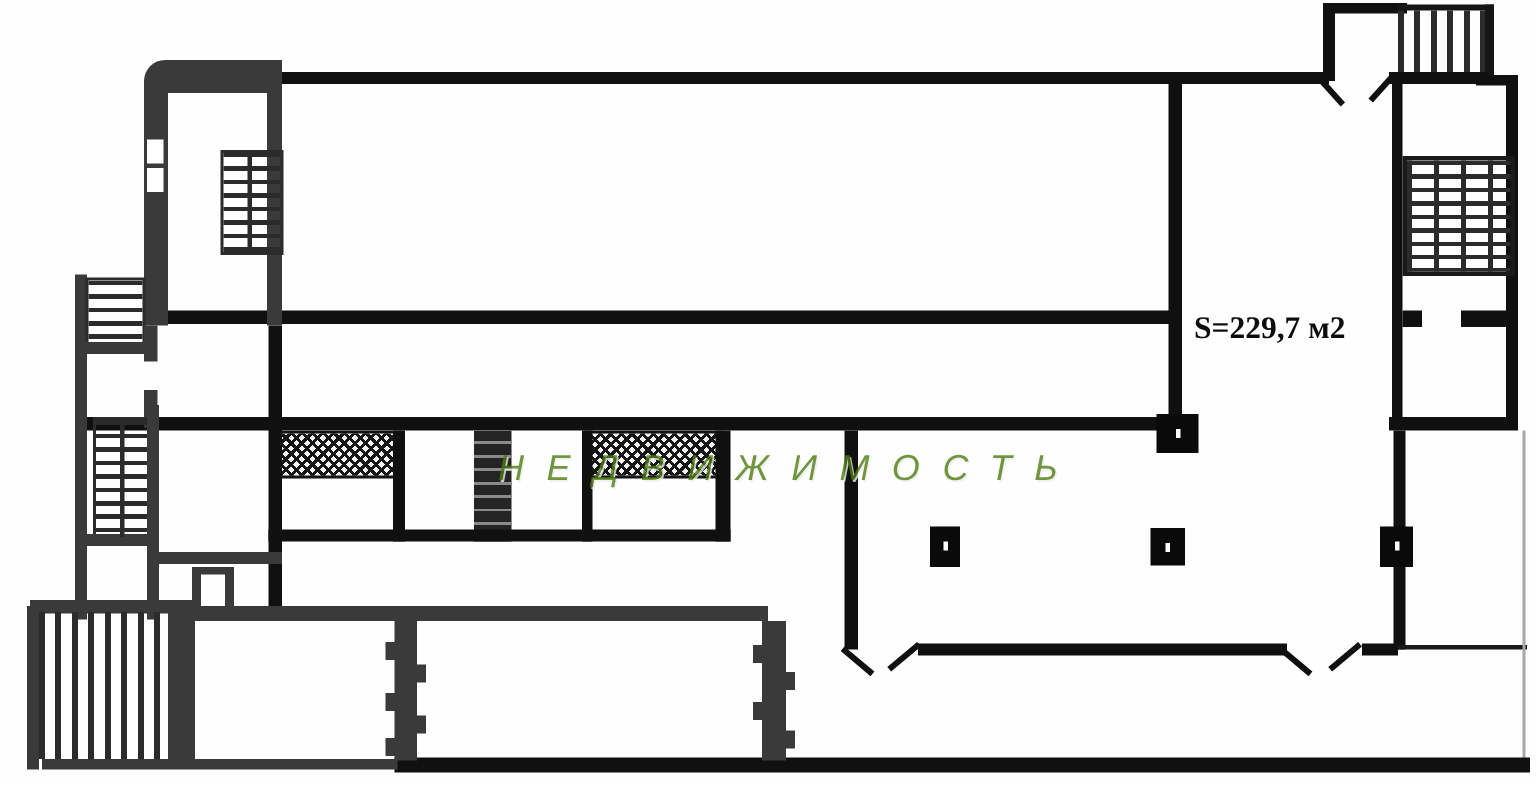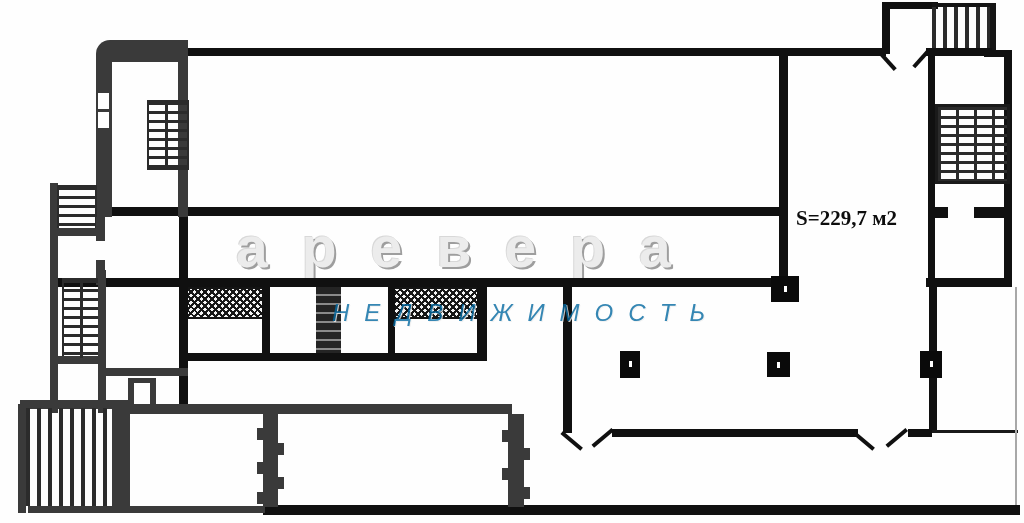--- a/index.html
+++ b/index.html
@@ -21,31 +21,30 @@
   .hx{position:absolute;z-index:2;border:2px solid #141414;background-color:#f2f2f2;
      background-image:repeating-linear-gradient(45deg,#161616 0 2px,transparent 2px 5px),
                       repeating-linear-gradient(-45deg,#161616 0 2px,transparent 2px 5px);}
   .darkstrip{position:absolute;z-index:2;background:#242424;
      background-image:repeating-linear-gradient(to bottom,transparent 0 7px,#8a8a8a 7px 9px);}
   .jamb{position:absolute;height:4px;background:#101010;transform-origin:left top;z-index:3;}
   #wm-brand{position:absolute;left:236px;top:214px;z-index:1;font-size:57px;font-weight:bold;
      letter-spacing:34px;color:#ececec;white-space:nowrap;
      text-shadow:2px 2px 0 #9e9e9e,-1px -1px 0 #d8d8d8;}
   #wm-sub{position:absolute;left:332px;top:299px;z-index:3;font-size:24px;font-style:italic;
-     letter-spacing:15px;color:#0369a1;opacity:.8;white-space:nowrap;
+     letter-spacing:15px;color:#4d7c0f;opacity:.8;white-space:nowrap;
      text-shadow:1px 1px 0 #efefef;}
   #area-label{position:absolute;left:796px;top:206px;z-index:5;
      font-family:"Liberation Serif",serif;font-weight:bold;font-size:21px;color:#0d0d0d;white-space:nowrap;}
 </style>
 </head>
 <body>
 
 <div id="plan">
 
-  <div id="wm-brand">аревера</div>
 
   <div class="w" style="left:180px;top:48px;width:706px;height:8px;"></div>
   <div class="w" style="left:100px;top:207px;width:688px;height:9px;"></div>
   <div class="w" style="left:58px;top:278px;width:738px;height:9px;"></div>
   <div class="w" style="left:779px;top:52px;width:9px;height:248px;"></div>
   <div class="col" style="left:771px;top:276px;width:28px;height:26px;"></div>
 
   <div class="w" style="left:882px;top:2px;width:8px;height:52px;"></div>
   <div class="w" style="left:882px;top:2px;width:56px;height:7px;"></div>
   <div class="st-v" style="left:932px;top:3px;width:58px;height:48px;border-right:6px solid #151515;"></div>

